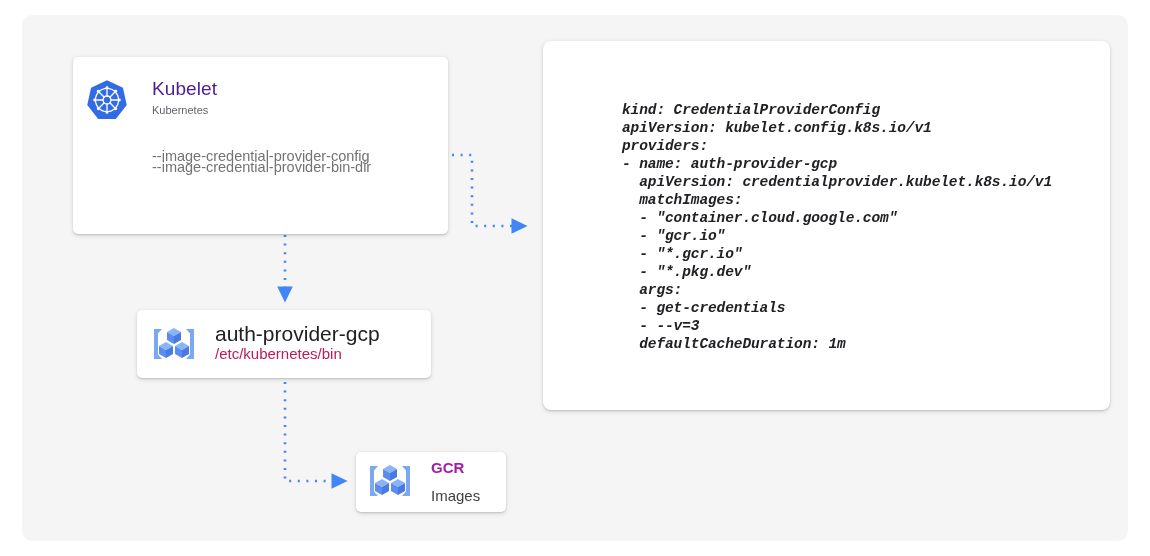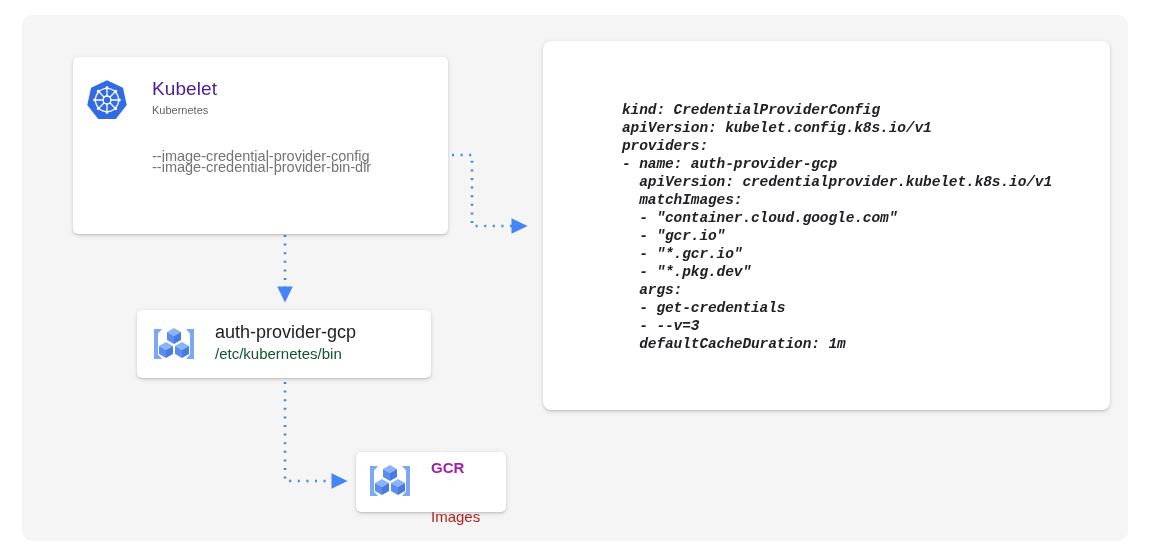--- a/index.html
+++ b/index.html
@@ -111,30 +111,30 @@
     position: absolute;
     left: 149px;
     top: 319px;
     width: 50px;
     height: 50px;
   }
   .prov-title {
     position: absolute;
     left: 215px;
     top: 322px;
-    font-size: 18px;
+    font-size: 21px;
     color: #202124;
     white-space: nowrap;
   }
   .prov-sub {
     position: absolute;
     left: 215px;
     top: 345px;
     font-size: 15px;
-    color: #14532d;
+    color: #be185d;
     white-space: nowrap;
   }
 
   
   .gcr-icon {
     position: absolute;
     left: 365px;
     top: 456px;
     width: 50px;
     height: 50px;
@@ -144,23 +144,23 @@
     left: 431px;
     top: 459px;
     font-size: 15px;
     color: #a21caf;
     white-space: nowrap;
     font-weight: bold;
   }
   .gcr-sub {
     position: absolute;
     left: 431px;
-    top: 508px;
+    top: 487px;
     font-size: 15px;
-    color: #b91c1c;
+    color: #404040;
     white-space: nowrap;
   }
 
   
   .code-path {
     position: absolute;
     left: 622px;
     top: 59px;
     font-family: "Liberation Mono", "DejaVu Sans Mono", monospace;
     font-style: italic;

